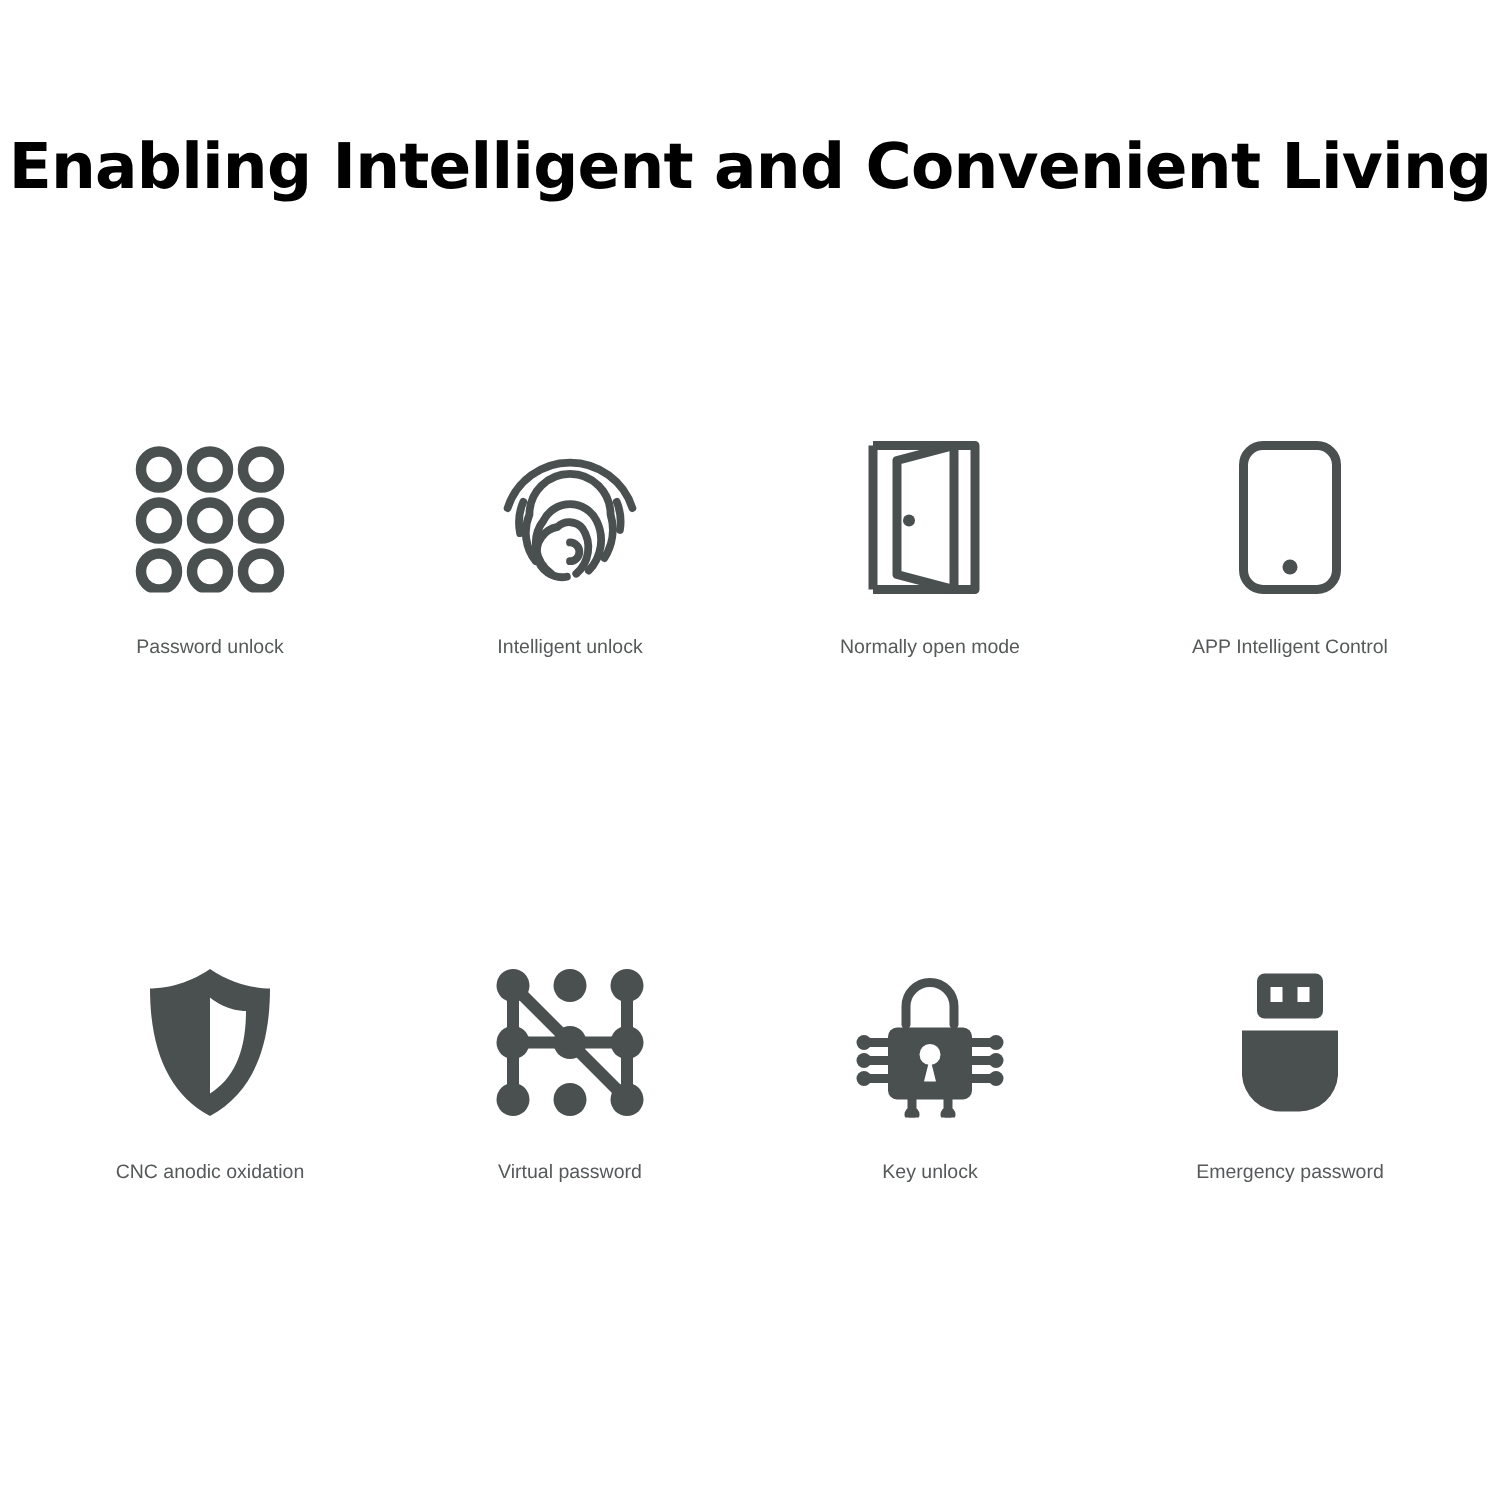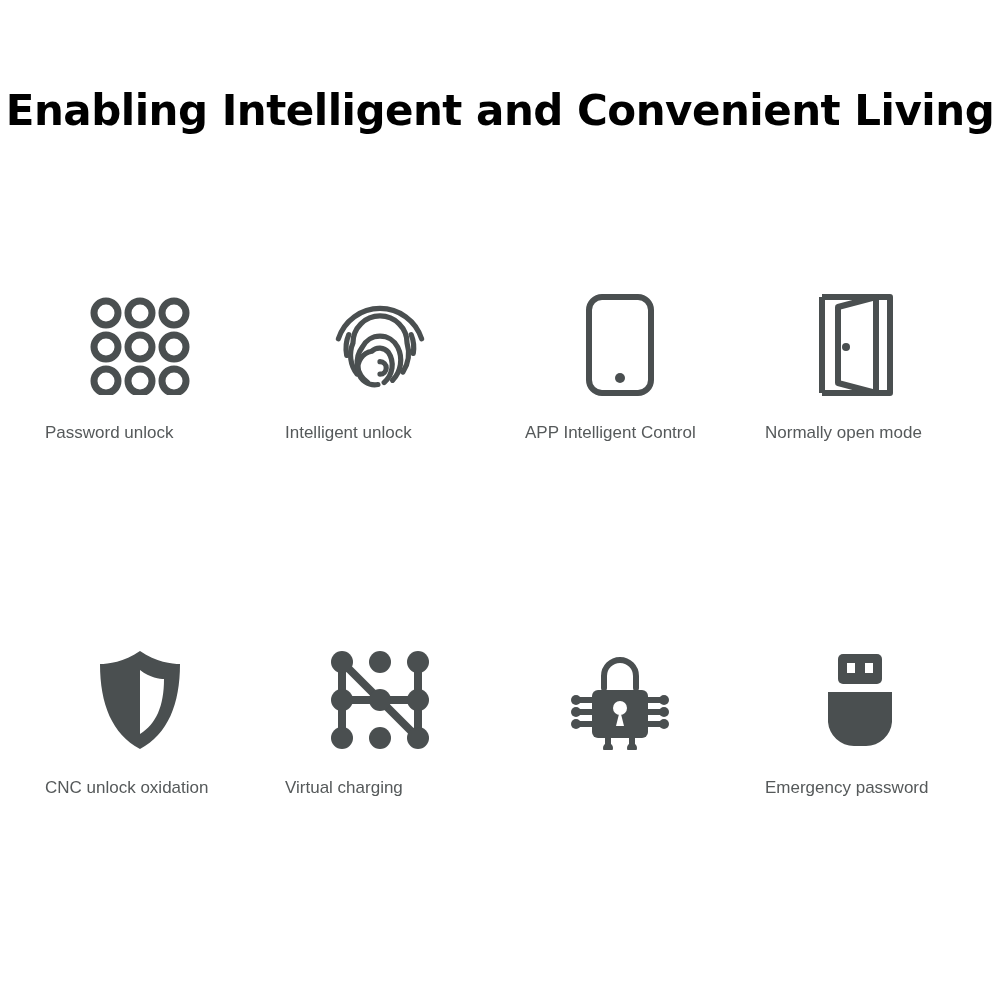--- a/index.html
+++ b/index.html
@@ -56,21 +56,22 @@
   .icon-box {
     width: 120px;
     height: 110px;
     display: flex;
     align-items: center;
     justify-content: center;
   }
   .cell-label {
     margin-top: 22px;
     width: 190px;
-    font-size: 17px;
+    text-align: center;
+    font-size: 13px;
     color: #55595a;
     line-height: 1.35;
     font-family: "Liberation Sans", sans-serif;
   }
   .ico {
     display: block;
   }
 </style>
 </head>
 <body>
@@ -114,54 +115,54 @@
               <path d="M48 88 A16 16 0 0 1 42 56 A11 11 0 0 1 58 57 A22 22 0 0 1 54 86"></path>
               <path d="M50 66 A4 4 0 0 1 50 78"></path>
             </g>
           </svg>
         </div>
         <div class="cell-label">Intelligent unlock</div>
       </div>
 
       <div class="cell">
         <div class="icon-box">
-          <svg class="ico" width="72" height="106" viewBox="0 0 72 106" aria-hidden="true">
-            <rect x="5" y="5" width="62" height="96" rx="13" ry="13" fill="none" stroke="#4a4f50" stroke-width="6"></rect>
-            <circle cx="36" cy="86" r="5" fill="#4a4f50"></circle>
-          </svg>
-        </div>
-        <div class="cell-label">APP Intelligent Control</div>
-      </div>
-
-      <div class="cell">
-        <div class="icon-box">
           <svg class="ico" width="88" height="104" viewBox="0 0 88 104" aria-hidden="true">
             <g fill="none" stroke="#4a4f50" stroke-width="6" stroke-linejoin="round">
               <path d="M6 4 L6 100"></path>
               <path d="M6 4 L74 4 L74 100 L6 100"></path>
               <path d="M22 14 L60 4 L60 100 L22 90 Z" fill="#ffffff"></path>
             </g>
             <circle cx="30" cy="54" r="4" fill="#4a4f50"></circle>
           </svg>
         </div>
         <div class="cell-label">Normally open mode</div>
       </div>
 
+      <div class="cell">
+        <div class="icon-box">
+          <svg class="ico" width="72" height="106" viewBox="0 0 72 106" aria-hidden="true">
+            <rect x="5" y="5" width="62" height="96" rx="13" ry="13" fill="none" stroke="#4a4f50" stroke-width="6"></rect>
+            <circle cx="36" cy="86" r="5" fill="#4a4f50"></circle>
+          </svg>
+        </div>
+        <div class="cell-label">APP Intelligent Control</div>
+      </div>
+
     </div>
 
     <div class="row">
 
       <div class="cell">
         <div class="icon-box">
           <svg class="ico" width="92" height="104" viewBox="0 0 92 104" aria-hidden="true">
             <path d="M46 3 C30 14 14 16 6 16 C6 56 18 86 46 101 C74 86 86 56 86 16 C78 16 62 14 46 3 Z" fill="#4a4f50"></path>
             <path d="M46 22 C56 30 66 31 70 31 C70 58 62 76 46 86 Z" fill="#ffffff"></path>
           </svg>
         </div>
-        <div class="cell-label">CNC unlock oxidation</div>
+        <div class="cell-label">CNC anodic oxidation</div>
       </div>
 
       <div class="cell">
         <div class="icon-box">
           <svg class="ico" width="104" height="104" viewBox="0 0 104 104" aria-hidden="true">
             <g stroke="#4a4f50" stroke-width="8" stroke-linecap="round" fill="none">
               <path d="M14 14 L14 90"></path>
               <path d="M90 14 L90 90"></path>
               <path d="M14 14 L90 90"></path>
               <path d="M14 52 L52 52"></path>
@@ -173,21 +174,21 @@
               <circle cx="90" cy="14" r="11"></circle>
               <circle cx="14" cy="52" r="11"></circle>
               <circle cx="52" cy="52" r="11"></circle>
               <circle cx="90" cy="52" r="11"></circle>
               <circle cx="14" cy="90" r="11"></circle>
               <circle cx="52" cy="90" r="11"></circle>
               <circle cx="90" cy="90" r="11"></circle>
             </g>
           </svg>
         </div>
-        <div class="cell-label">Virtual charging</div>
+        <div class="cell-label">Virtual password</div>
       </div>
 
       <div class="cell">
         <div class="icon-box">
           <svg class="ico" width="104" height="100" viewBox="0 0 104 100" aria-hidden="true">
             <g fill="none" stroke="#4a4f50" stroke-width="6" stroke-linecap="round">
               <path d="M36 38 L36 26 A16 16 0 0 1 68 26 L68 38"></path>
               <path d="M24 50 L10 50 M24 62 L10 62 M24 74 L10 74"></path>
               <path d="M80 50 L94 50 M80 62 L94 62 M80 74 L94 74"></path>
               <path d="M40 88 L40 98 M64 88 L64 98"></path>
@@ -200,20 +201,21 @@
               <circle cx="96" cy="62" r="5"></circle>
               <circle cx="96" cy="74" r="5"></circle>
               <circle cx="40" cy="98" r="5"></circle>
               <circle cx="64" cy="98" r="5"></circle>
             </g>
             <rect x="24" y="40" width="56" height="48" rx="6" ry="6" fill="#4a4f50"></rect>
             <circle cx="52" cy="58" r="7" fill="#ffffff"></circle>
             <path d="M52 60 L48 76 L56 76 Z" fill="#ffffff"></path>
           </svg>
         </div>
+        <div class="cell-label">Key unlock</div>
       </div>
 
       <div class="cell">
         <div class="icon-box">
           <svg class="ico" width="88" height="100" viewBox="0 0 88 100" aria-hidden="true">
             <rect x="22" y="4" width="44" height="30" rx="5" ry="5" fill="#4a4f50"></rect>
             <rect x="31" y="13" width="8" height="10" fill="#ffffff"></rect>
             <rect x="49" y="13" width="8" height="10" fill="#ffffff"></rect>
             <path d="M12 42 L76 42 L76 72 A26 26 0 0 1 50 96 L38 96 A26 26 0 0 1 12 72 Z" fill="#4a4f50"></path>
           </svg>

